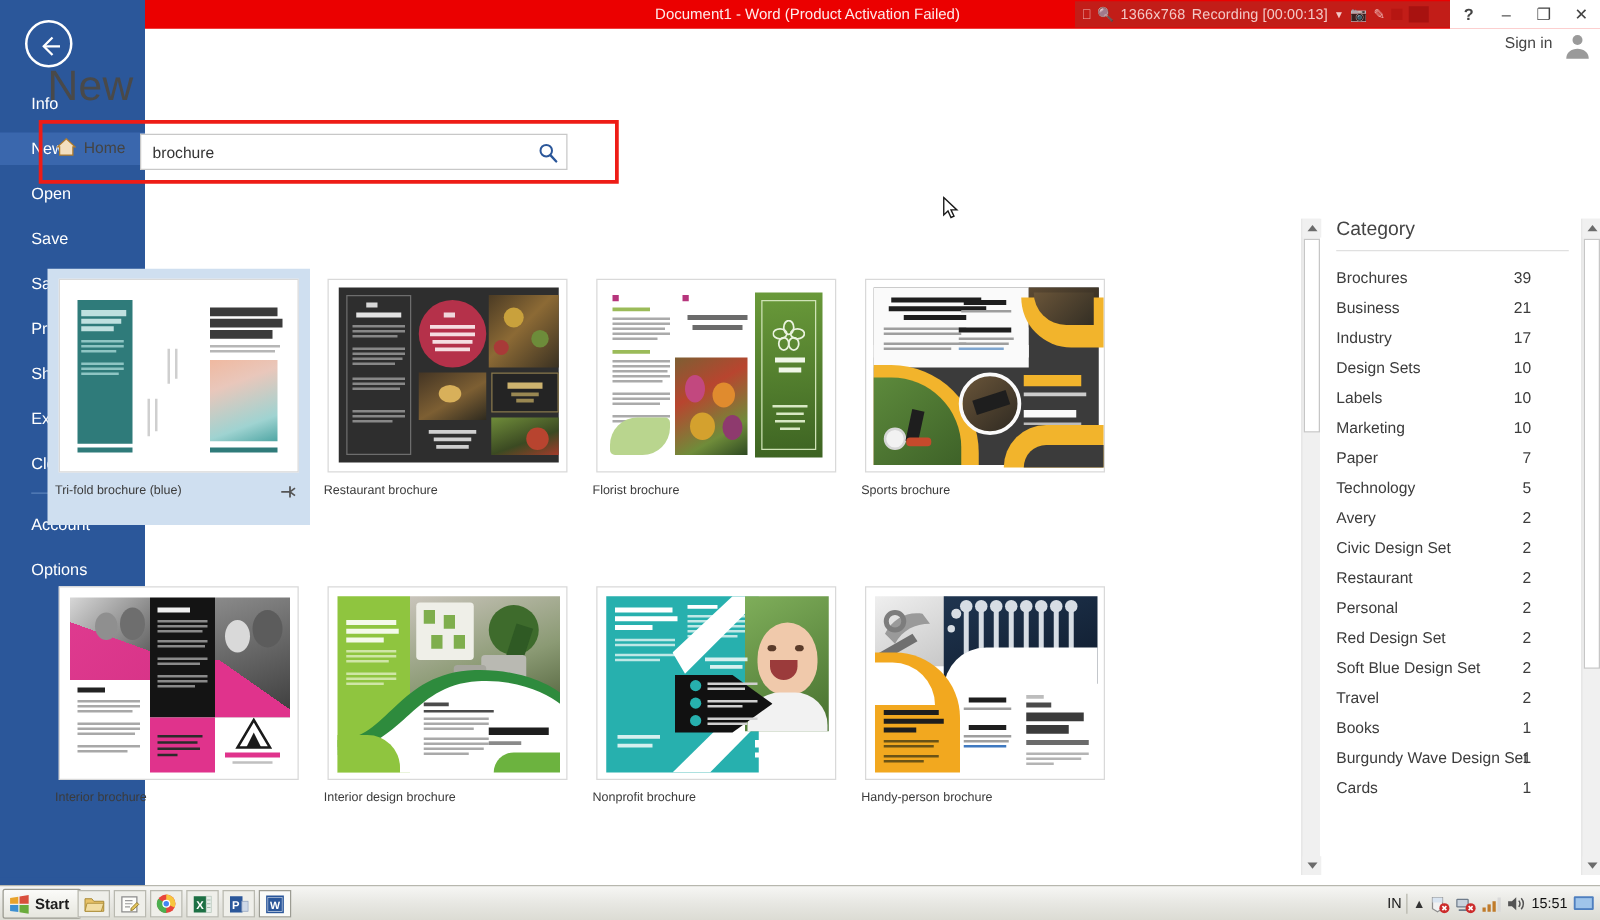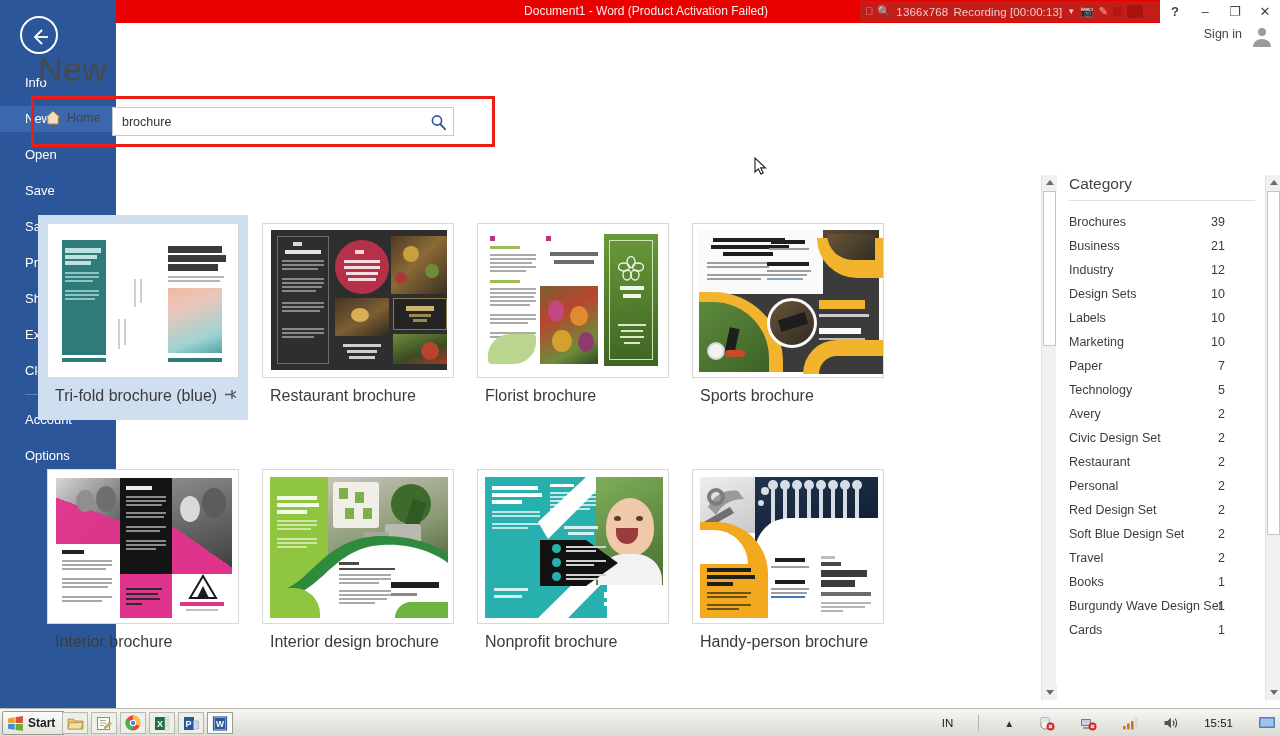--- a/index.html
+++ b/index.html
@@ -100,22 +100,22 @@
   .tpl-area { position: absolute; left: 38px; top: 195px; width: 900px; height: 490px; }
   .tpl {
     position: absolute; width: 210px; height: 205px; cursor: pointer;
   }
   .tpl.selected { background: #cfdff0; }
   .tpl .thumb {
     position: absolute; left: 9px; top: 8px; width: 192px; height: 155px;
     border: 1px solid #d9d9d9; background: #fff; overflow: hidden;
   }
   .tpl .cap {
-    position: absolute; left: 17px; top: 172px; width: 175px;
-    font-size: 16px; color: #3b3b3b; white-space: nowrap; overflow: hidden;
+    position: absolute; left: 6px; top: 172px; width: 175px;
+    font-size: 10px; color: #3b3b3b; white-space: nowrap; overflow: hidden;
   }
   .tpl .pin { position: absolute; right: 11px; top: 172px; color: #555; }
 
   
   .art { position: absolute; inset: 0; }
   .art > * { position: absolute; }
 
   
   .vsb {
     position: absolute; width: 15px; background: #f0f0f0; border-left: 1px solid #e3e3e3;
@@ -159,21 +159,21 @@
     font-size: 12px; font-weight: bold; color: #1c1c1c;
   }
   .ql { position: absolute; top: 3px; display: flex; gap: 3px; }
   .ql-item {
     width: 26px; height: 22px; border: 1px solid #b9b9b0; background: #efefea;
     display: flex; align-items: center; justify-content: center;
   }
   .ql-item.active { background: #fbfbf8; border-color: #9c9c93; }
   .tray {
     position: absolute; right: 4px; top: 0; height: 28px;
-    display: flex; align-items: center; gap: 25px; font-size: 11.5px; color: #1a1a1a;
+    display: flex; align-items: center; gap: 4px; font-size: 11.5px; color: #1a1a1a;
   }
   .tray-sep { width: 1px; height: 16px; background: #b6b6ac; }
   .clock { font-size: 11.5px; color: #111; }
   .blue-strip { position: absolute; left:0; bottom: 28px; width: 116px; height: 6px; background:#2b579a; }
 </style>
 </head>
 <body>
 
 <div id="app">
 
@@ -673,21 +673,21 @@
         <div class="tri down"></div>
       </div>
   </div>
 
   <div class="cat-panel">
     <div class="cat-title">Category</div>
     <div class="cat-rule"></div>
     <div class="cat-list">
       <div class="cat-row"><span>Brochures</span><span class="cnt">39</span></div>
       <div class="cat-row"><span>Business</span><span class="cnt">21</span></div>
-      <div class="cat-row"><span>Industry</span><span class="cnt">12</span></div>
+      <div class="cat-row"><span>Industry</span><span class="cnt">17</span></div>
       <div class="cat-row"><span>Design Sets</span><span class="cnt">10</span></div>
       <div class="cat-row"><span>Labels</span><span class="cnt">10</span></div>
       <div class="cat-row"><span>Marketing</span><span class="cnt">10</span></div>
       <div class="cat-row"><span>Paper</span><span class="cnt">7</span></div>
       <div class="cat-row"><span>Technology</span><span class="cnt">5</span></div>
       <div class="cat-row"><span>Avery</span><span class="cnt">2</span></div>
       <div class="cat-row"><span>Civic Design Set</span><span class="cnt">2</span></div>
       <div class="cat-row"><span>Restaurant</span><span class="cnt">2</span></div>
       <div class="cat-row"><span>Personal</span><span class="cnt">2</span></div>
       <div class="cat-row"><span>Red Design Set</span><span class="cnt">2</span></div>

